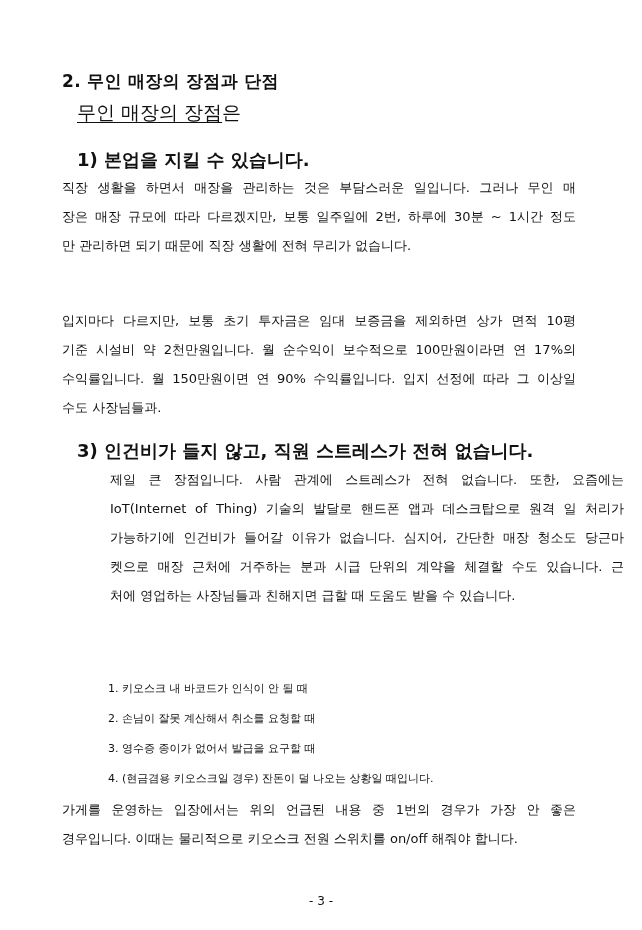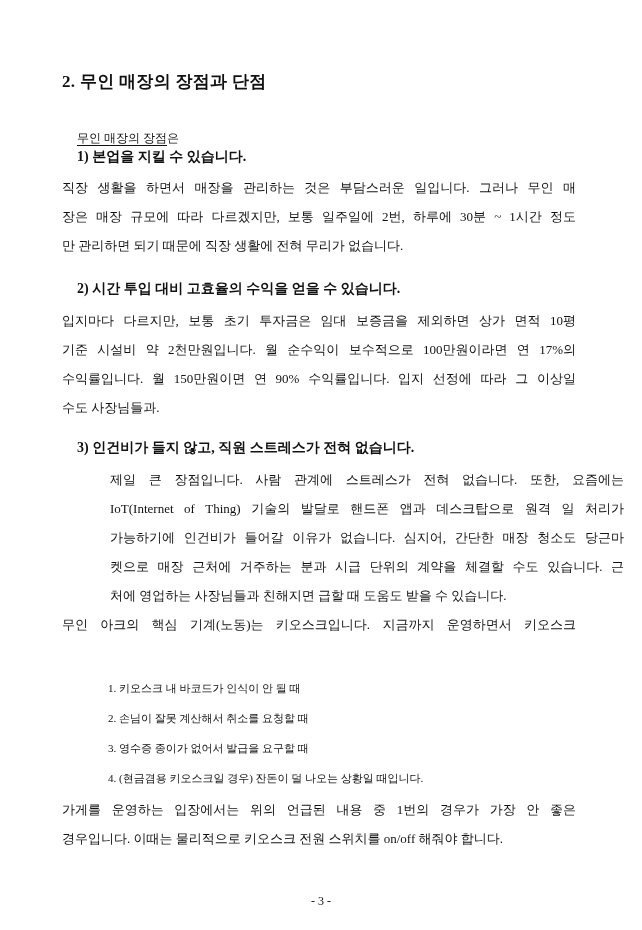--- a/index.html
+++ b/index.html
@@ -1,23 +1,23 @@
 <!DOCTYPE html>
 <html><head>
   <meta charset="utf-8">
   <style>
     html, body { margin: 0; padding: 0; background: #ffffff; }
     body { width: 642px; height: 930px; position: relative; overflow: hidden;
            font-family: "DejaVu Sans", "Liberation Sans", sans-serif; color: #111111; }
-    .page { position: absolute; left: 0; top: 0; width: 642px; height: 804px; background: #ffffff; font-family: Liberation Serif, serif; }
+    .page { position: absolute; left: 0; top: 0; width: 642px; height: 804px; background: #ffffff; }
     .abs { position: absolute; white-space: nowrap; }
     .title { left: 62px; top: 70px; font-size: 17px; font-weight: bold; letter-spacing: 0.3px; }
-    .subhead { left: 77px; top: 130px; font-size: 12px; }
+    .subhead { left: 77px; top: 100px; font-size: 19px; }
     .subhead .u { text-decoration: underline; text-underline-offset: 3px; }
-    .h3 { font-size: 14px; font-weight: bold; left: 77px; }
+    .h3 { font-size: 18px; font-weight: bold; left: 77px; }
     .para { position: absolute; left: 62px; width: 514px; font-size: 13px; line-height: 29px;
             text-align: justify; text-align-last: left; }
     .para .line { display: block; text-align: justify; text-align-last: justify; white-space: nowrap; height: 29px; }
     .para .line.last { text-align-last: left; }
     .list-item { left: 108px; font-size: 11px; }
     .footer { left: 0; width: 642px; text-align: center; top: 894px; font-size: 12px; }
   </style>
 </head>
 <body>
 
@@ -29,39 +29,37 @@
     <span class="u">무인 매장의 장점</span><span>은</span>
   </div>
 
   <div class="abs h3" style="top:148px;">1) 본업을 지킬 수 있습니다.</div>
   <div class="para" style="top:173px;">
     <span class="line">  직장 생활을 하면서 매장을 관리하는 것은 부담스러운 일입니다. 그러나 무인 매</span>
     <span class="line">장은 매장 규모에 따라 다르겠지만, 보통 일주일에 2번, 하루에 30분 ~ 1시간 정도</span>
     <span class="line last">만 관리하면 되기 때문에 직장 생활에 전혀 무리가 없습니다.</span>
   </div>
 
-  <div class="abs h3" style="top:280px;">2) 시간 투입 대비 고효율의 수익을 얻을 수 있습니다.</div>
   <div class="para" style="top:306px;">
     <span class="line">  입지마다 다르지만, 보통 초기 투자금은 임대 보증금을 제외하면 상가 면적 10평</span>
     <span class="line">기준 시설비 약 2천만원입니다. 월 순수익이 보수적으로 100만원이라면 연 17%의</span>
     <span class="line">수익률입니다. 월 150만원이면 연 90% 수익률입니다. 입지 선정에 따라 그 이상일</span>
     <span class="line last">수도 사장님들과.</span>
   </div>
 
   <div class="abs h3" style="top:439px;">3) 인건비가 들지 않고, 직원 스트레스가 전혀 없습니다.</div>
   <div class="para" style="top:465px;margin-left:48px;">
     <span class="line">  제일 큰 장점입니다. 사람 관계에 스트레스가 전혀 없습니다. 또한, 요즘에는</span>
     <span class="line">IoT(Internet of Thing) 기술의 발달로 핸드폰 앱과 데스크탑으로 원격 일 처리가</span>
     <span class="line">가능하기에 인건비가 들어갈 이유가 없습니다. 심지어, 간단한 매장 청소도 당근마</span>
     <span class="line">켓으로 매장 근처에 거주하는 분과 시급 단위의 계약을 체결할 수도 있습니다. 근</span>
     <span class="line last">처에 영업하는 사장님들과 친해지면 급할 때 도움도 받을 수 있습니다.</span>
   </div>
 
   <div class="para" style="top:610px;">
-    <span class="line">  무인 아크의 핵심 기계(노동)는 키오스크입니다. 지금까지 운영하면서 키오스크</span>
   </div>
 
   <div class="abs list-item" style="top:681px;">1. 키오스크 내 바코드가 인식이 안 될 때</div>
   <div class="abs list-item" style="top:711px;">2. 손님이 잘못 계산해서 취소를 요청할 때</div>
   <div class="abs list-item" style="top:741px;">3. 영수증 종이가 없어서 발급을 요구할 때</div>
   <div class="abs list-item" style="top:771px;">4. (현금겸용 키오스크일 경우) 잔돈이 덜 나오는 상황일 때입니다.</div>
 
   <div class="para" style="top:795px;">
     <span class="line">  가게를 운영하는 입장에서는 위의 언급된 내용 중 1번의 경우가 가장 안 좋은</span>
     <span class="line last">경우입니다. 이때는 물리적으로 키오스크 전원 스위치를 on/off 해줘야 합니다.</span>

